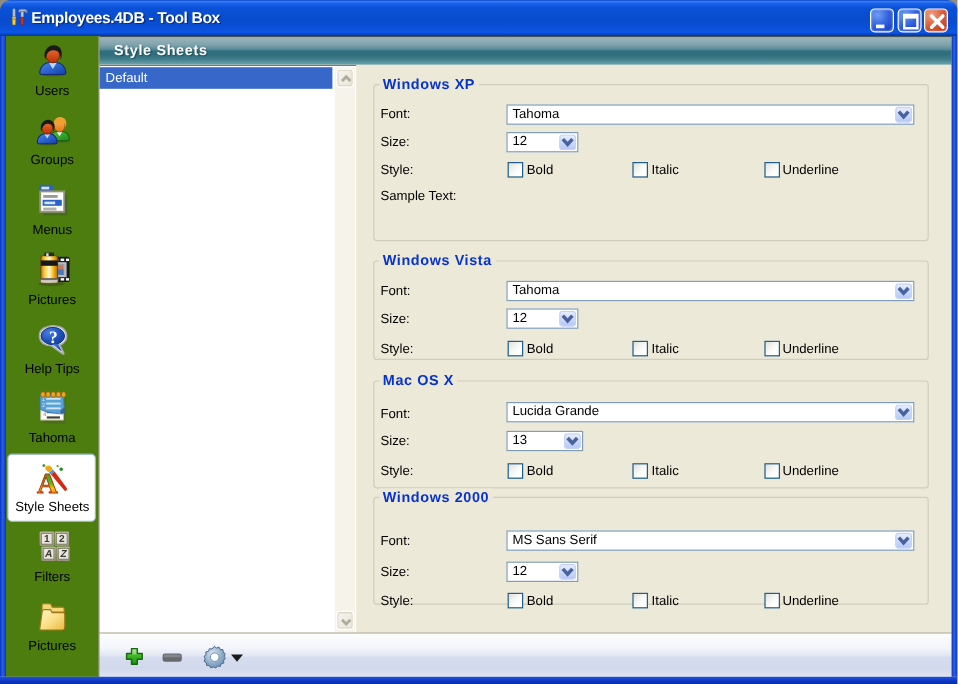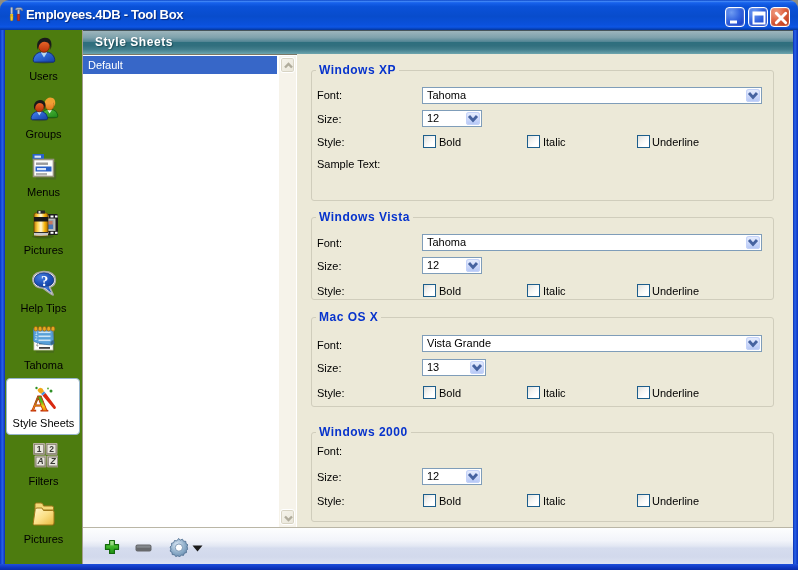--- a/index.html
+++ b/index.html
@@ -322,21 +322,21 @@
 <div id="rightpanel">
   <div class="grp" style="top:16px; height:131px">
       <span class="gt">Windows XP</span>
     </div>
   <div class="grp" style="top:263px; height:90px">
       <span class="gt">Mac OS X</span>
     </div>
   <div class="grp" style="top:163px; height:83px">
       <span class="gt">Windows Vista</span>
     </div>
-  <div class="grp" style="top:378px; height:90px">
+  <div class="grp" style="top:360px; height:90px">
       <span class="gt">Windows 2000</span>
     </div>
 
   <span class="flabel" style="top:35px">Font:</span>
   <div class="combo" style="top:33px; width:340px">
       <span class="cval">Tahoma</span>
       <span class="cbtn"><svg width="14" height="13" viewBox="0 0 14 13">
           <path d="M3 4 L7 8.4 L11 4" fill="none" stroke="#4663a0" stroke-width="2.9"></path>
         </svg></span>
     </div>
@@ -373,41 +373,47 @@
   <span class="flabel" style="top:230.5px">Style:</span>
   <div class="cbx" style="left:126px; top:230px"></div>
     <span class="cblbl" style="left:142px; top:231px">Bold</span>
   <div class="cbx" style="left:230px; top:230px"></div>
     <span class="cblbl" style="left:246px; top:231px">Italic</span>
   <div class="cbx" style="left:340px; top:230px"></div>
     <span class="cblbl" style="left:355px; top:231px">Underline</span>
 
   <span class="flabel" style="top:284.5px">Font:</span>
   <div class="combo" style="top:281px; width:340px">
-      <span class="cval">Vista Grande</span>
+      <span class="cval">Lucida Grande</span>
       <span class="cbtn"><svg width="14" height="13" viewBox="0 0 14 13">
           <path d="M3 4 L7 8.4 L11 4" fill="none" stroke="#4663a0" stroke-width="2.9"></path>
         </svg></span>
     </div>
   <span class="flabel" style="top:307.5px">Size:</span>
   <div class="combo" style="top:305px; width:64px">
       <span class="cval">13</span>
       <span class="cbtn"><svg width="14" height="13" viewBox="0 0 14 13">
           <path d="M3 4 L7 8.4 L11 4" fill="none" stroke="#4663a0" stroke-width="2.9"></path>
         </svg></span>
     </div>
   <span class="flabel" style="top:332.5px">Style:</span>
   <div class="cbx" style="left:126px; top:332px"></div>
     <span class="cblbl" style="left:142px; top:333px">Bold</span>
   <div class="cbx" style="left:230px; top:332px"></div>
     <span class="cblbl" style="left:246px; top:333px">Italic</span>
   <div class="cbx" style="left:340px; top:332px"></div>
     <span class="cblbl" style="left:355px; top:333px">Underline</span>
 
   <span class="flabel" style="top:391px">Font:</span>
+  <div class="combo" style="top:388px; width:340px">
+      <span class="cval">MS Sans Serif</span>
+      <span class="cbtn"><svg width="14" height="13" viewBox="0 0 14 13">
+          <path d="M3 4 L7 8.4 L11 4" fill="none" stroke="#4663a0" stroke-width="2.9"></path>
+        </svg></span>
+    </div>
   <span class="flabel" style="top:416.5px">Size:</span>
   <div class="combo" style="top:414px; width:60px">
       <span class="cval">12</span>
       <span class="cbtn"><svg width="14" height="13" viewBox="0 0 14 13">
           <path d="M3 4 L7 8.4 L11 4" fill="none" stroke="#4663a0" stroke-width="2.9"></path>
         </svg></span>
     </div>
   <span class="flabel" style="top:440.5px">Style:</span>
   <div class="cbx" style="left:126px; top:440px"></div>
     <span class="cblbl" style="left:142px; top:441px">Bold</span>

